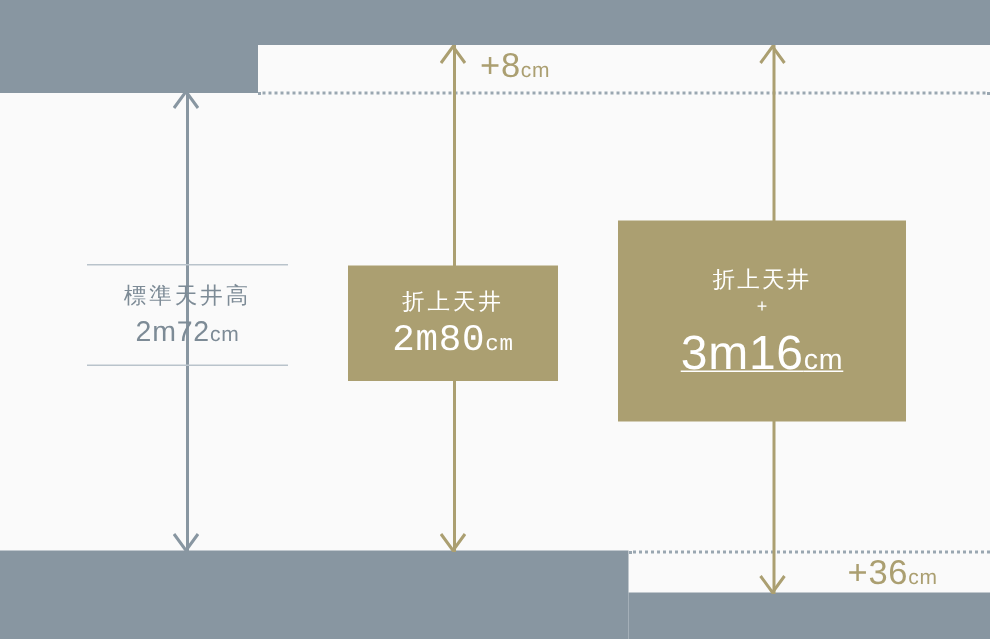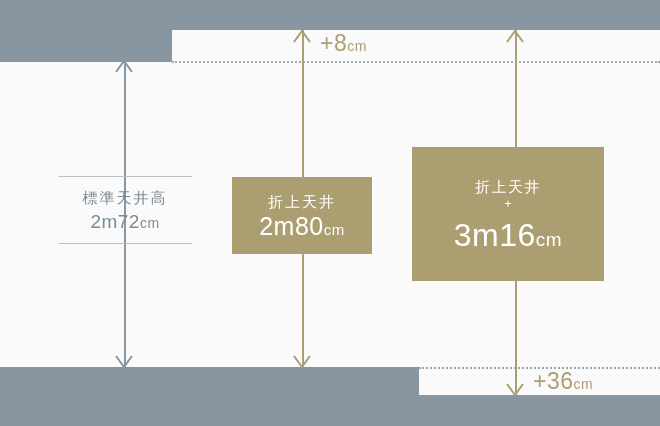--- a/index.html
+++ b/index.html
@@ -79,21 +79,21 @@
   }
   .delta-label .num {
     font-size: 23px;
     letter-spacing: 0.5px;
   }
   .delta-label .unit {
     font-size: 14px;
     letter-spacing: 0.5px;
   }
   #label-plus8  { left: 320px; top: 30px; }
-  #label-plus36 { left: 533px; top: 368px; }
+  #label-plus36 { left: 565px; top: 368px; }
 
   
   .box {
     position: absolute;
     box-sizing: border-box;
     display: flex;
     flex-direction: column;
     align-items: center;
     justify-content: center;
     text-align: center;
@@ -119,42 +119,42 @@
   #box-oriage {
     left: 232px; top: 177px; width: 140px; height: 77px;
     background: #ab9f71;
     color: #ffffff;
   }
   #box-oriage .title {
     font-size: 15px;
     letter-spacing: 2px;
     line-height: 1.4;
   }
-  #box-oriage .value { margin-top: 1px; line-height: 1.1; }
+  #box-oriage .value { margin-top: 1px; line-height: 1.1; font-family: Liberation Mono, monospace; }
   #box-oriage .value .v-num  { font-size: 25px; letter-spacing: 0.5px; }
   #box-oriage .value .v-unit { font-size: 15px; letter-spacing: 0.5px; }
 
   
   #box-grand {
     left: 412px; top: 147px; width: 192px; height: 134px;
     background: #ab9f71;
     color: #ffffff;
   }
   #box-grand .title {
     font-size: 15px;
     letter-spacing: 1.5px;
     line-height: 1.45;
   }
   #box-grand .title .plus {
     display: block;
     font-size: 12px;
     line-height: 1.2;
     letter-spacing: 0;
   }
-  #box-grand .value { margin-top: 7px; line-height: 1.05; }
+  #box-grand .value { margin-top: 7px; line-height: 1.05; text-decoration: underline; }
   #box-grand .value .v-num  { font-size: 32px; letter-spacing: 0.5px; }
   #box-grand .value .v-unit { font-size: 19px; letter-spacing: 0.5px; }
 
   .stack-line { display: block; }
 </style>
 </head>
 <body>
 
 <div id="stage">
 

